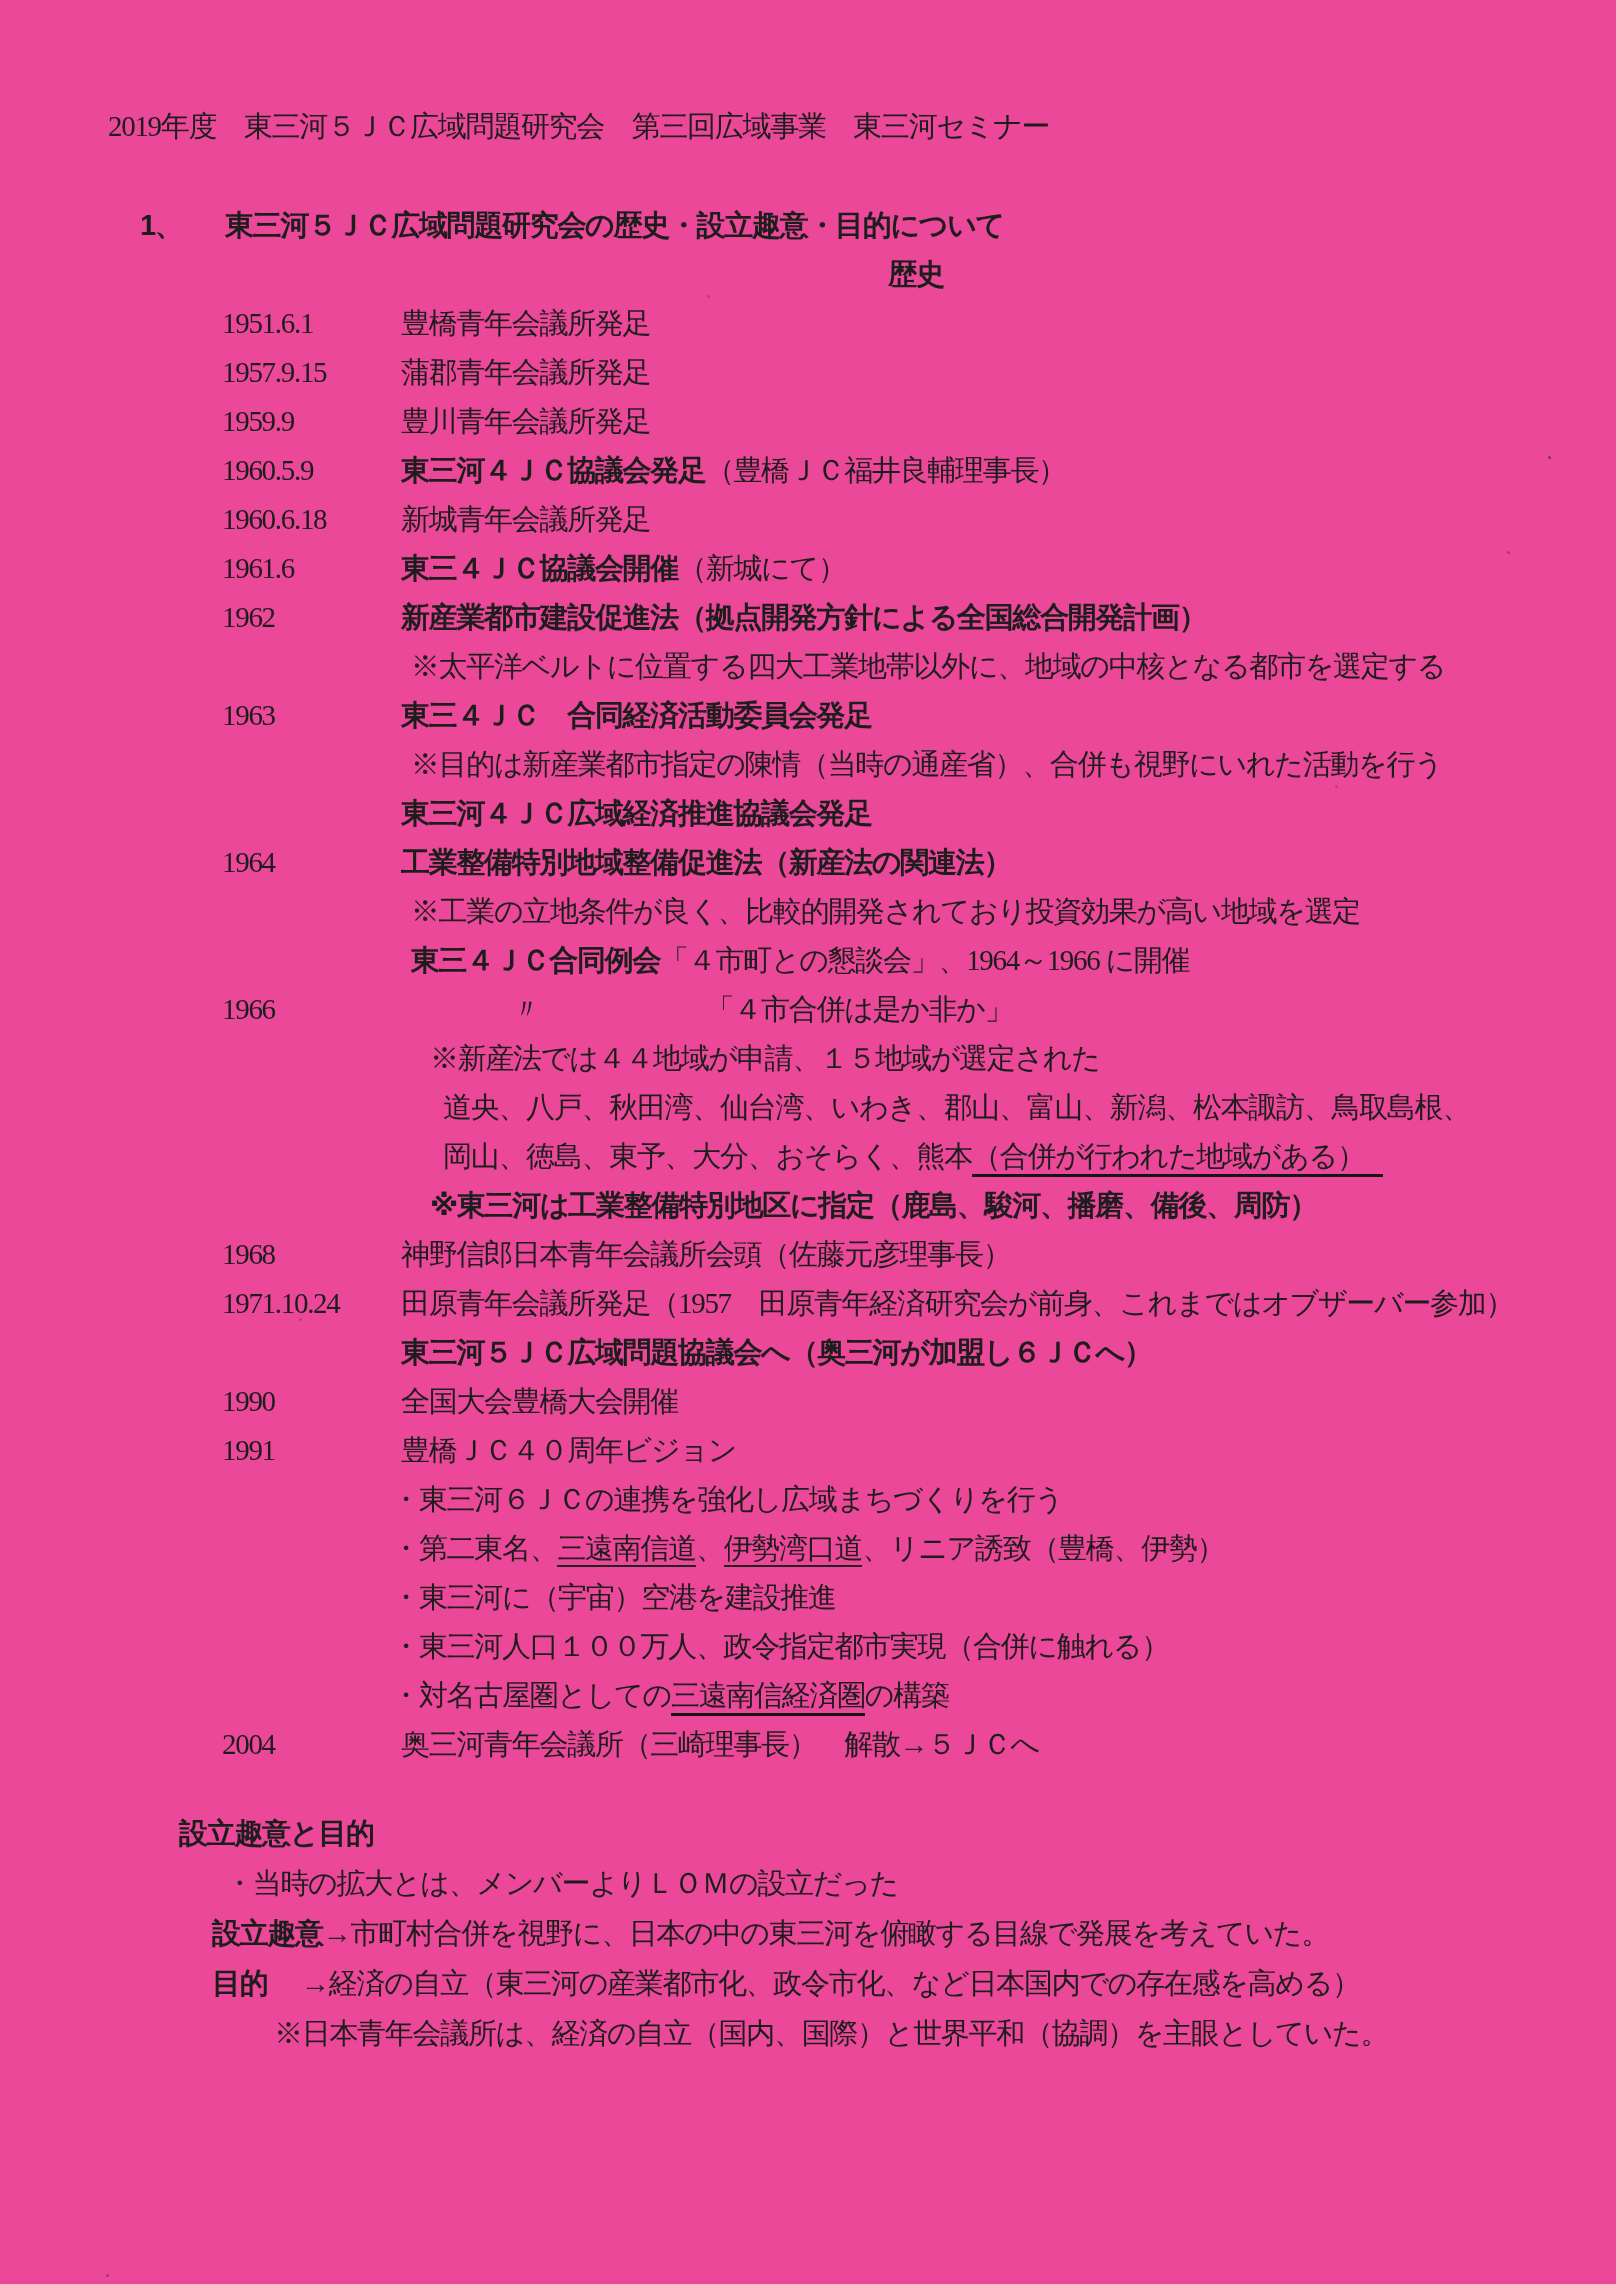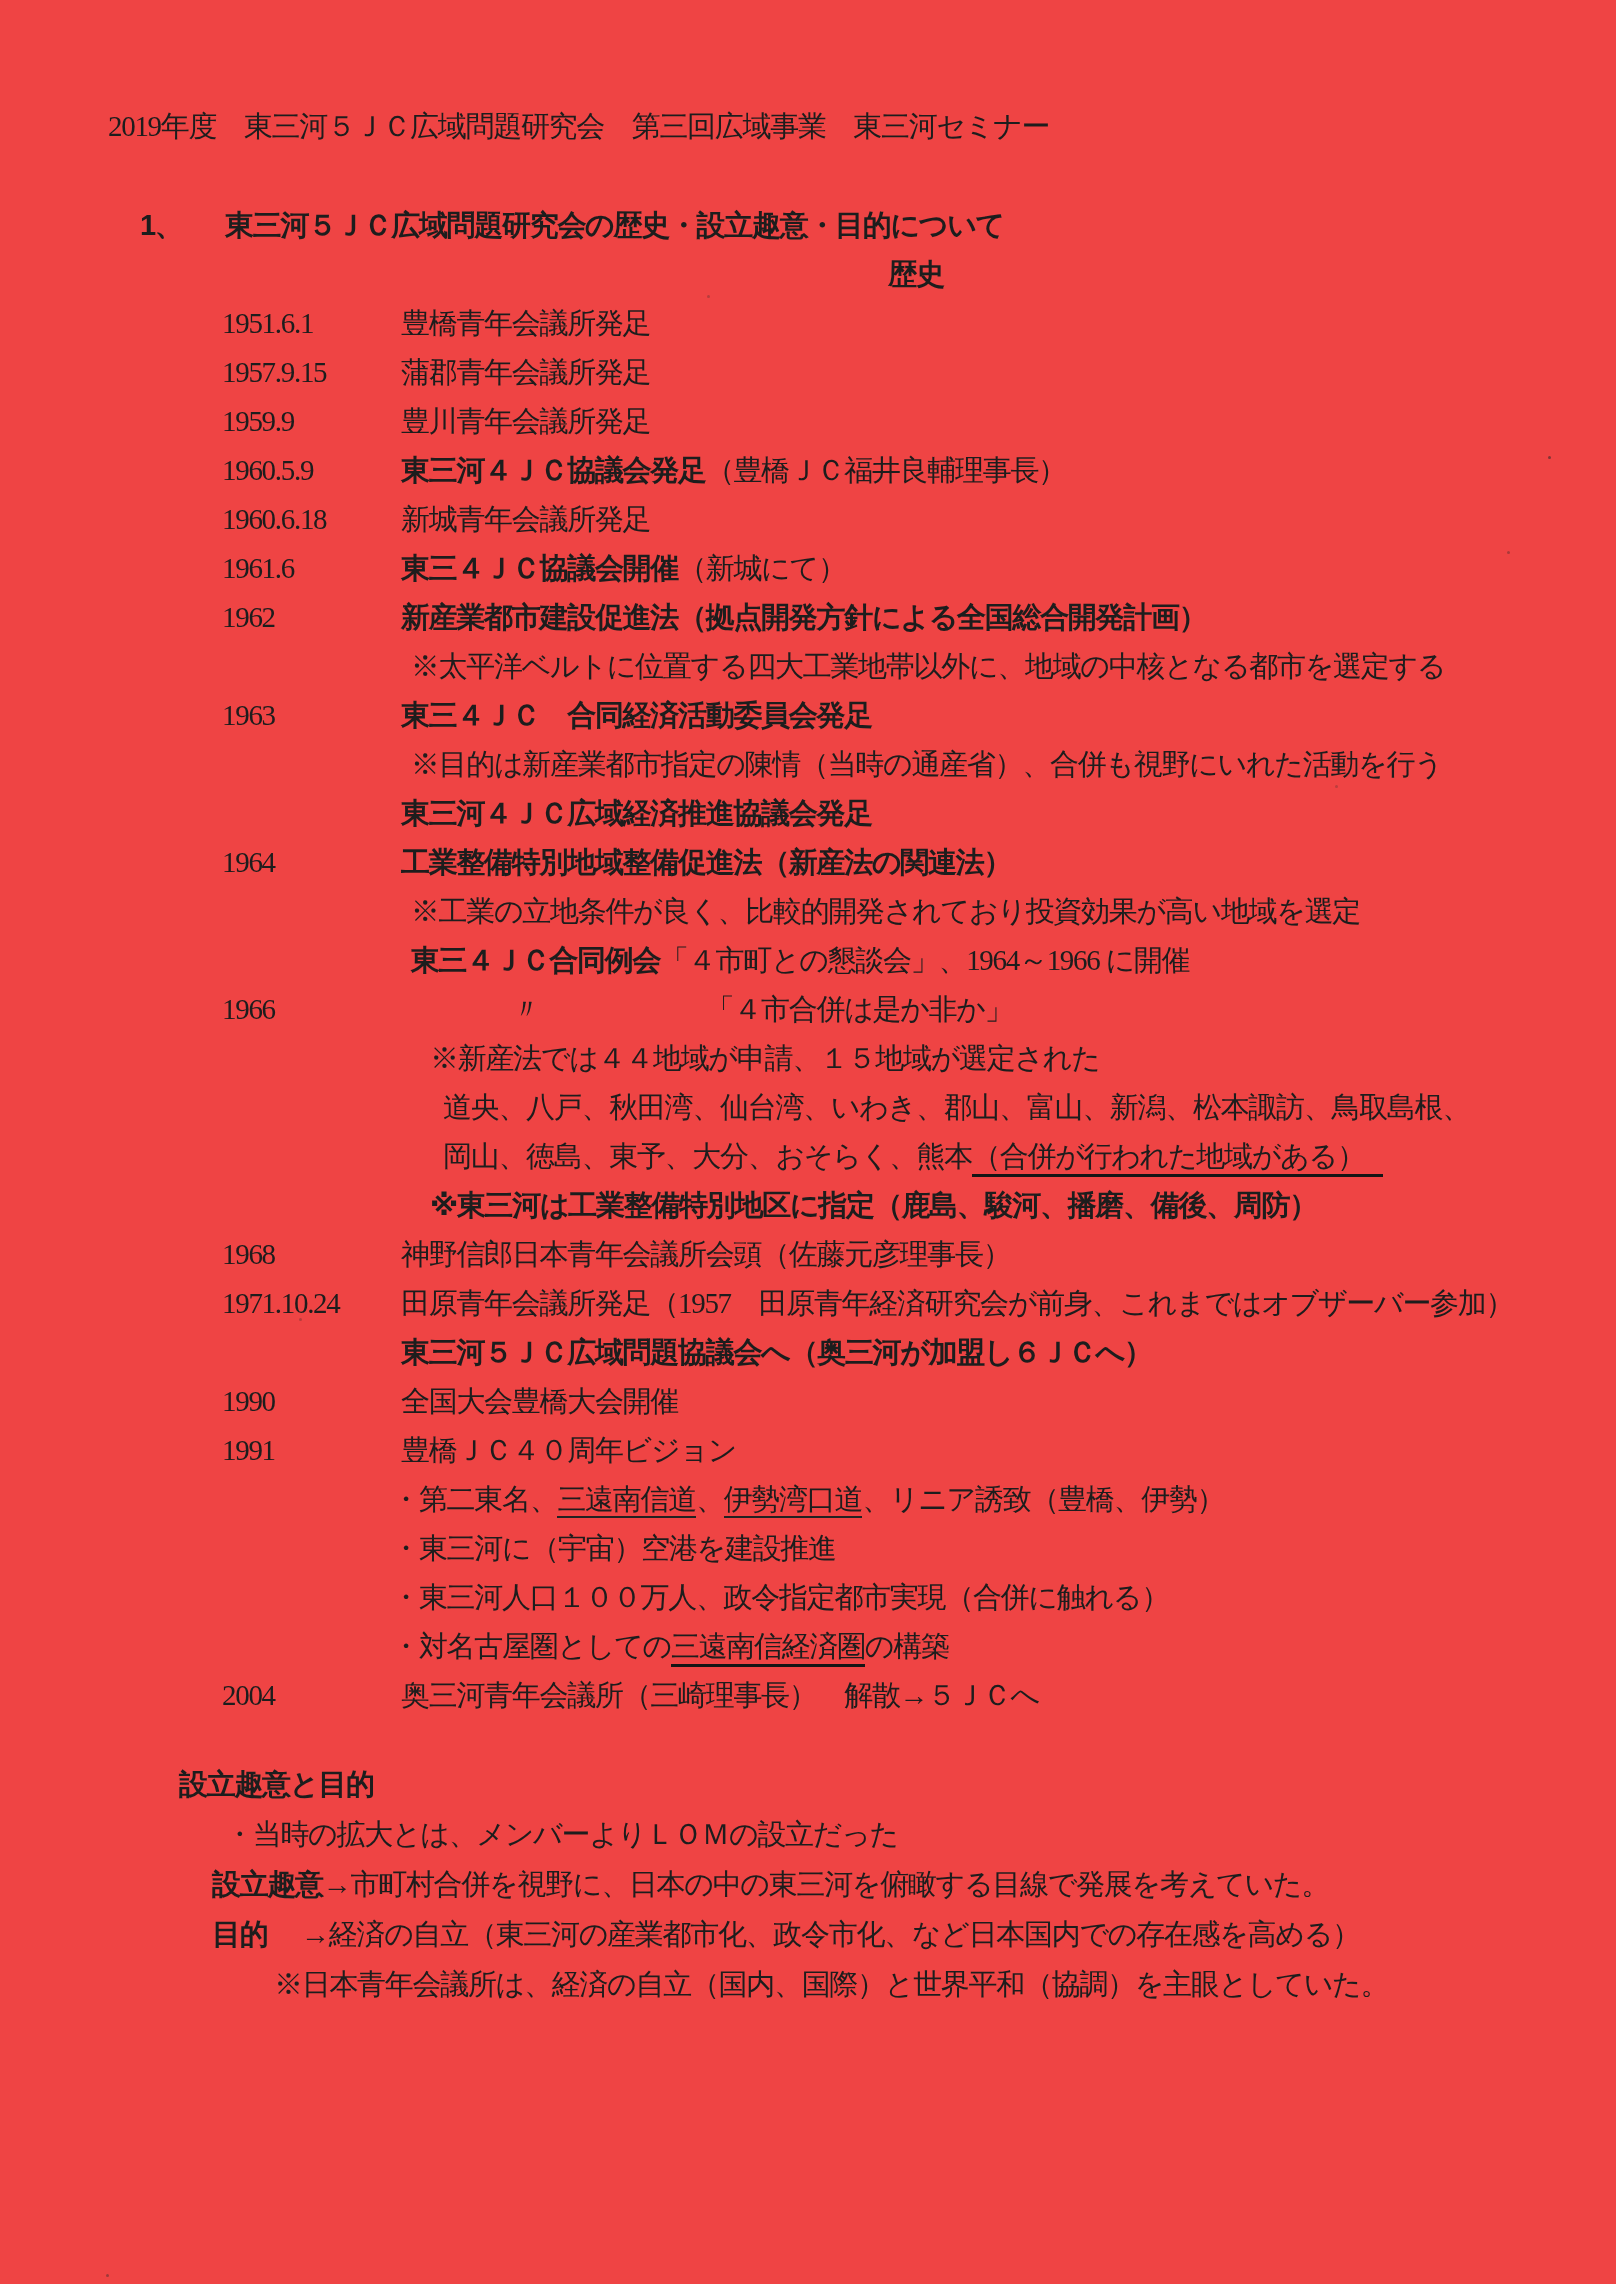--- a/index.html
+++ b/index.html
@@ -1,19 +1,19 @@
 <!DOCTYPE html>
 <html style="font-size:10.4px"><head>
 <meta charset="utf-8">
 <style>
   html,body{margin:0;padding:0;background:#d9d9d9;}
   .page{
     position:relative;
     width:1617px;height:2284px;
-    background:#ef4444;
+    background:#ec4899;
     color:#1d1d1d;
     font-family:"Liberation Serif","DejaVu Serif",serif;
     font-size:29px;
     letter-spacing:-1.3px;
     box-sizing:border-box;
     padding-top:102px;
     overflow:hidden;
   }
   .line{line-height:49px;white-space:nowrap;}
   .bold{font-family:"Liberation Sans","DejaVu Sans",sans-serif;font-weight:700;}
@@ -160,20 +160,24 @@
       <div class="row">
         <span class="date">1990</span>
         <span class="content indent-event"><span>全国大会豊橋大会開催</span></span>
       </div>
       <div class="row">
         <span class="date">1991</span>
         <span class="content indent-event"><span>豊橋ＪＣ４０周年ビジョン</span></span>
       </div>
       <div class="row">
         <span class="date"></span>
+        <span class="content indent-bullet"><span>・東三河６ＪＣの連携を強化し広域まちづくりを行う</span></span>
+      </div>
+      <div class="row">
+        <span class="date"></span>
         <span class="content indent-bullet"><span>・第二東名、</span><span class="u-thin">三遠南信道</span><span>、</span><span class="u-thin">伊勢湾口道</span><span>、リニア誘致（豊橋、伊勢）</span></span>
       </div>
       <div class="row">
         <span class="date"></span>
         <span class="content indent-bullet"><span>・東三河に（宇宙）空港を建設推進</span></span>
       </div>
       <div class="row">
         <span class="date"></span>
         <span class="content indent-bullet"><span>・東三河人口１００万人、政令指定都市実現（合併に触れる）</span></span>
       </div>

